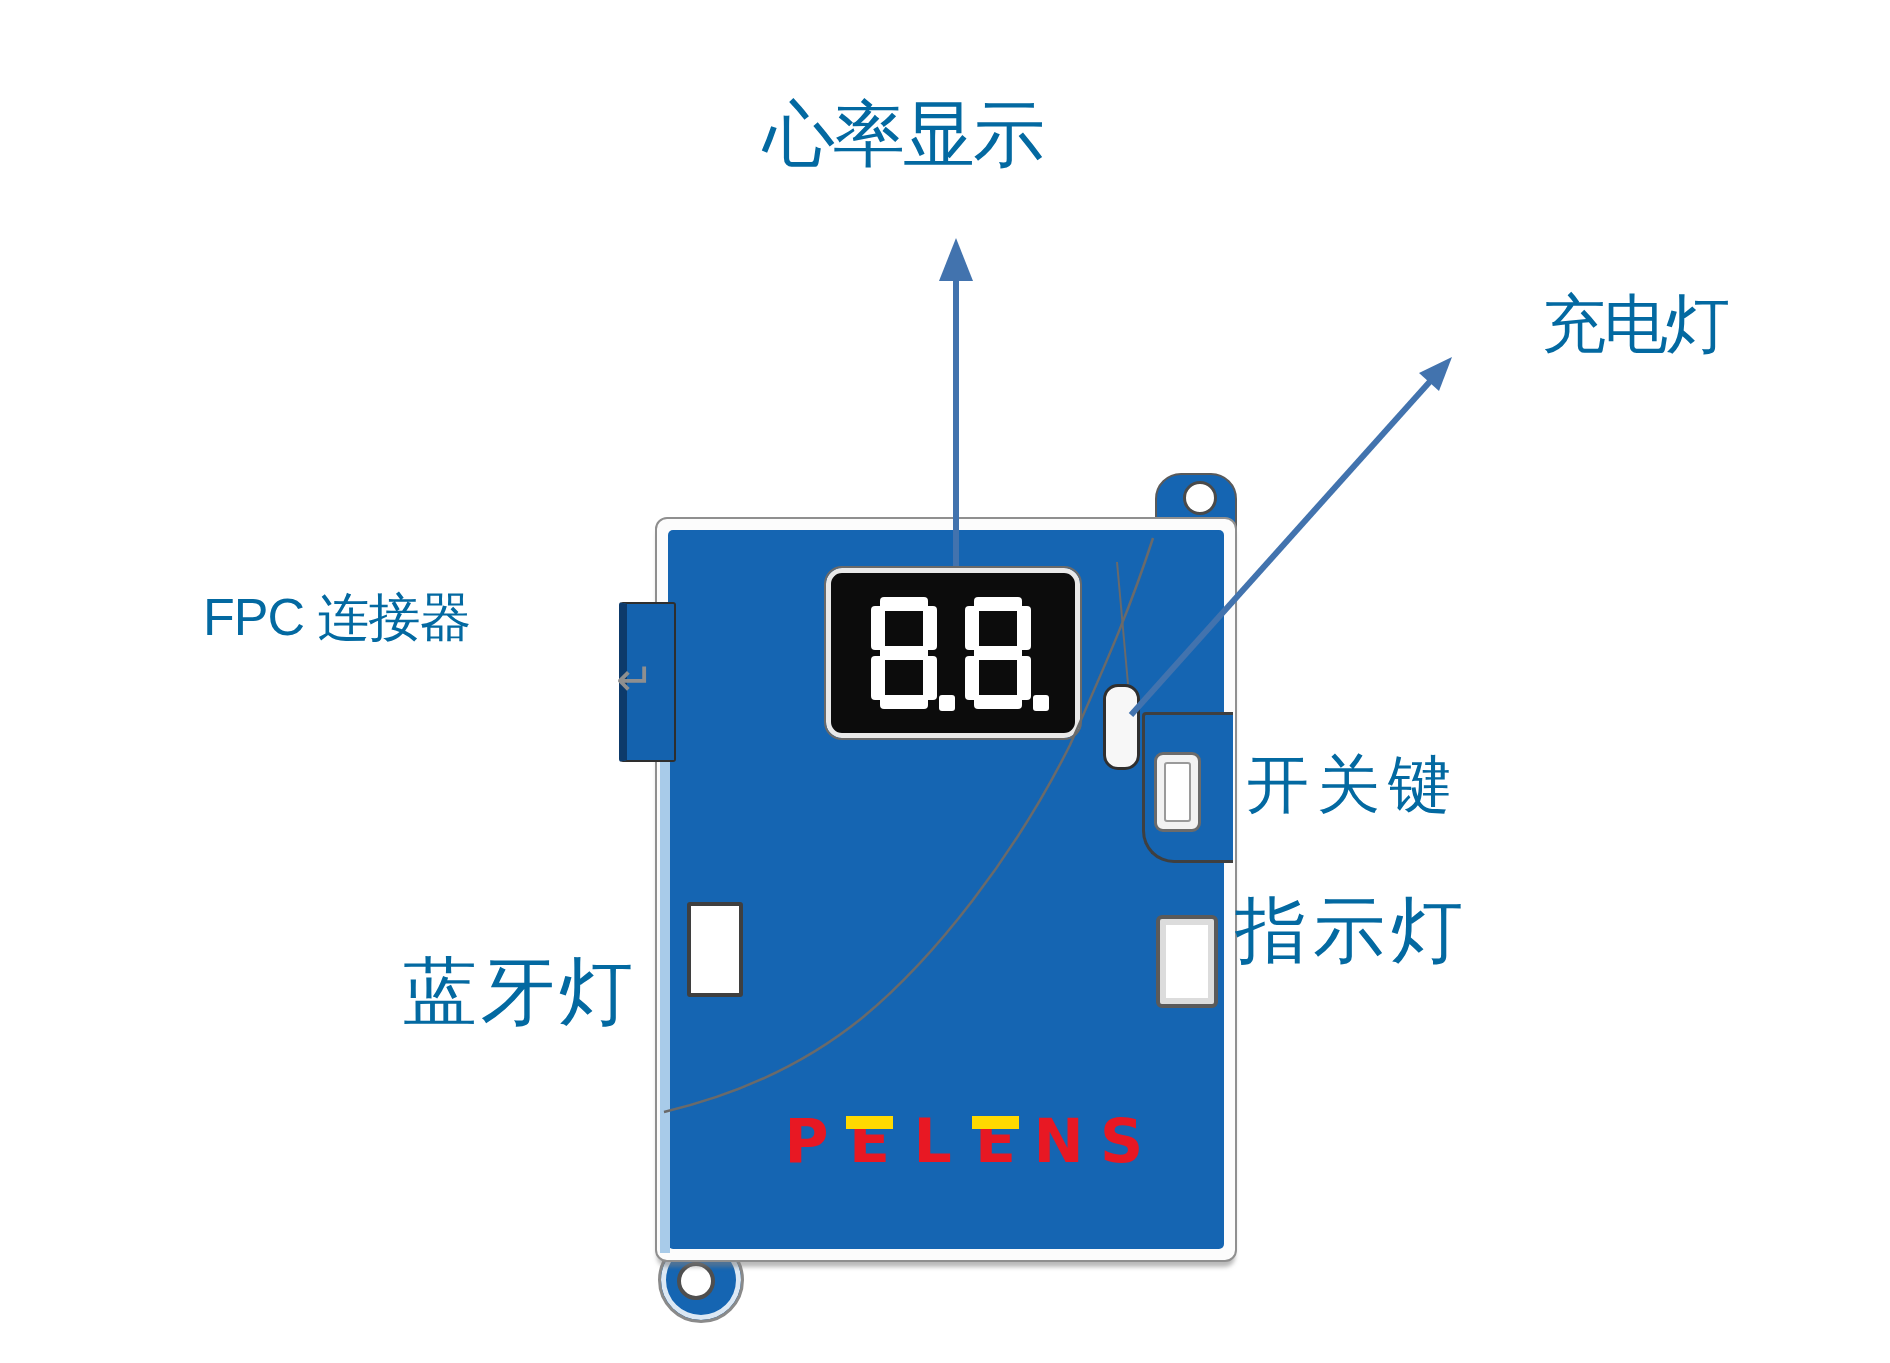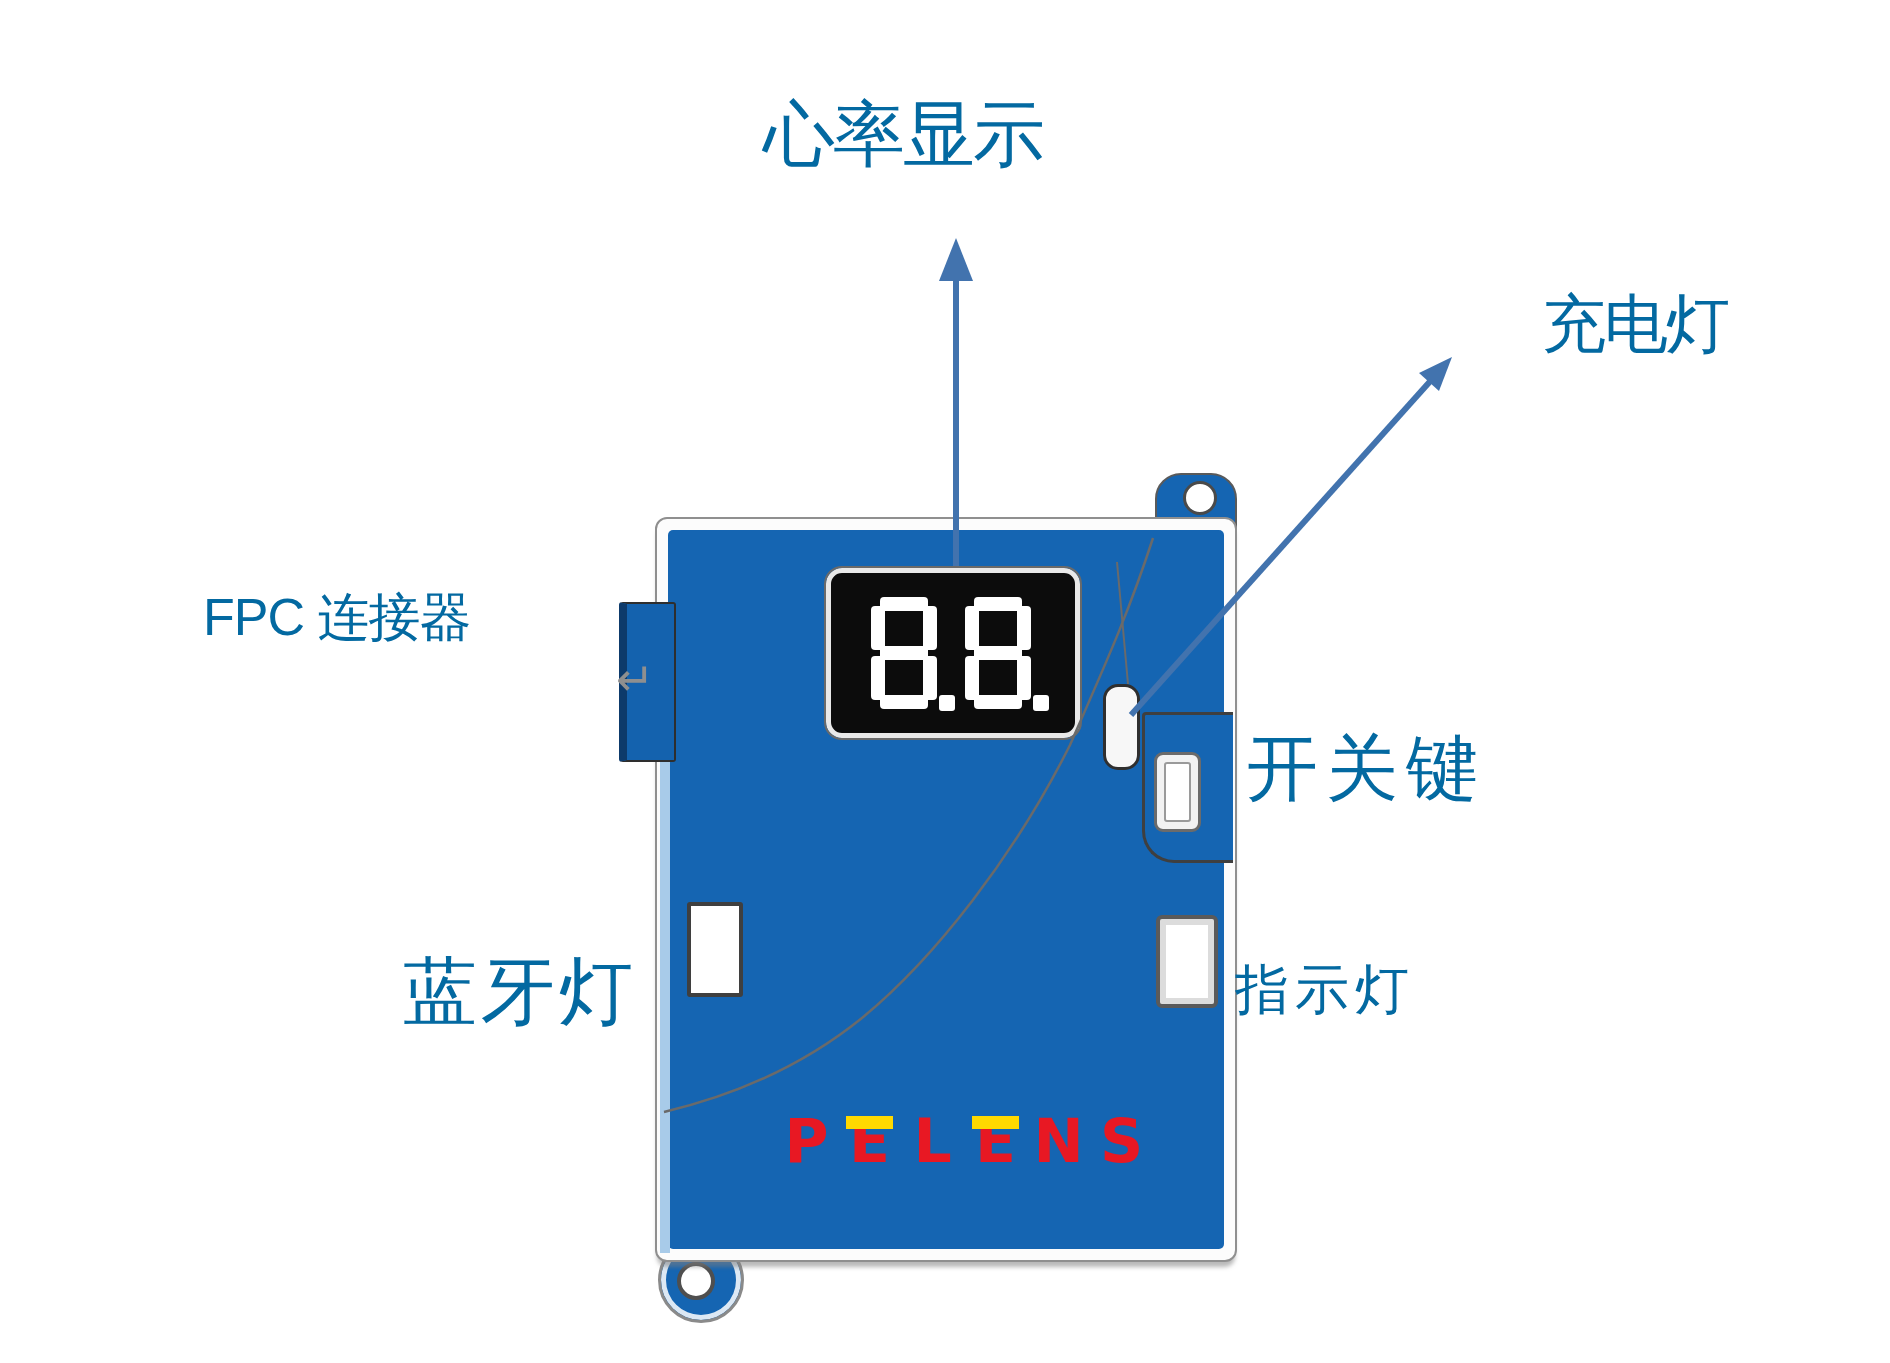--- a/index.html
+++ b/index.html
@@ -4,23 +4,23 @@
 <style>
   html,body{margin:0;padding:0;background:#ffffff;}
   #canvas{position:relative;width:1890px;height:1363px;background:#ffffff;overflow:hidden;
           font-family:"Liberation Sans","DejaVu Sans",sans-serif;}
 
   
   .callout{position:absolute;color:#0369a1;line-height:1.08;white-space:nowrap;z-index:6;}
   .lbl-heart{left:763px;top:96px;font-size:72px;letter-spacing:-2px;}
   .lbl-charge{left:1542px;top:266px;font-size:64px;letter-spacing:-2px;margin-top:24px;}
   .lbl-fpc{left:203px;top:589px;font-size:52px;letter-spacing:-1px;}
-  .lbl-switch{left:1246px;top:730px;font-size:72px;letter-spacing:8px;}
+  .lbl-switch{left:1246px;top:750px;font-size:63px;letter-spacing:8px;}
   .lbl-bt{left:403px;top:952px;font-size:74px;letter-spacing:4px;}
-  .lbl-ind{left:1235px;top:960px;font-size:54px;letter-spacing:6px;}
+  .lbl-ind{left:1235px;top:892px;font-size:72px;letter-spacing:6px;}
   .return-mark{position:absolute;left:616px;top:652px;font-size:46px;color:#8f8f8f;z-index:6;}
 
   
   .tab-tr{position:absolute;left:1155px;top:473px;width:78px;height:64px;background:#1565b2;
           border:2px solid #5a5a5a;border-radius:26px 26px 6px 6px;z-index:1;}
   .tab-tr .hole{position:absolute;left:26px;top:6px;width:28px;height:28px;background:#ffffff;
           border:3px solid #4a4a4a;border-radius:50%;}
   .tab-bl{position:absolute;left:658px;top:1237px;width:80px;height:80px;background:#1565b2;
           border:3px solid #8a8a8a;border-radius:50%;
           box-shadow:inset 0 0 0 5px rgba(255,255,255,0.85);z-index:1;}

